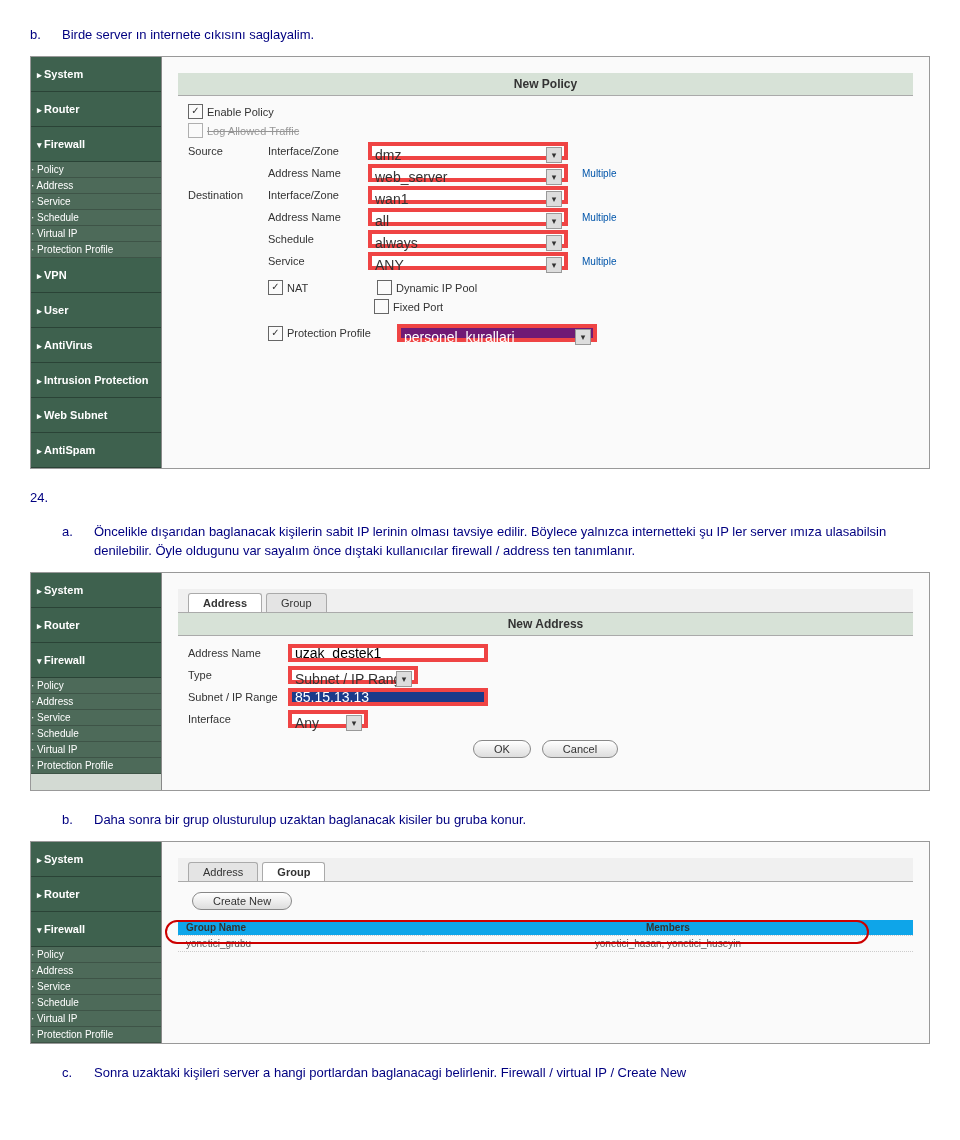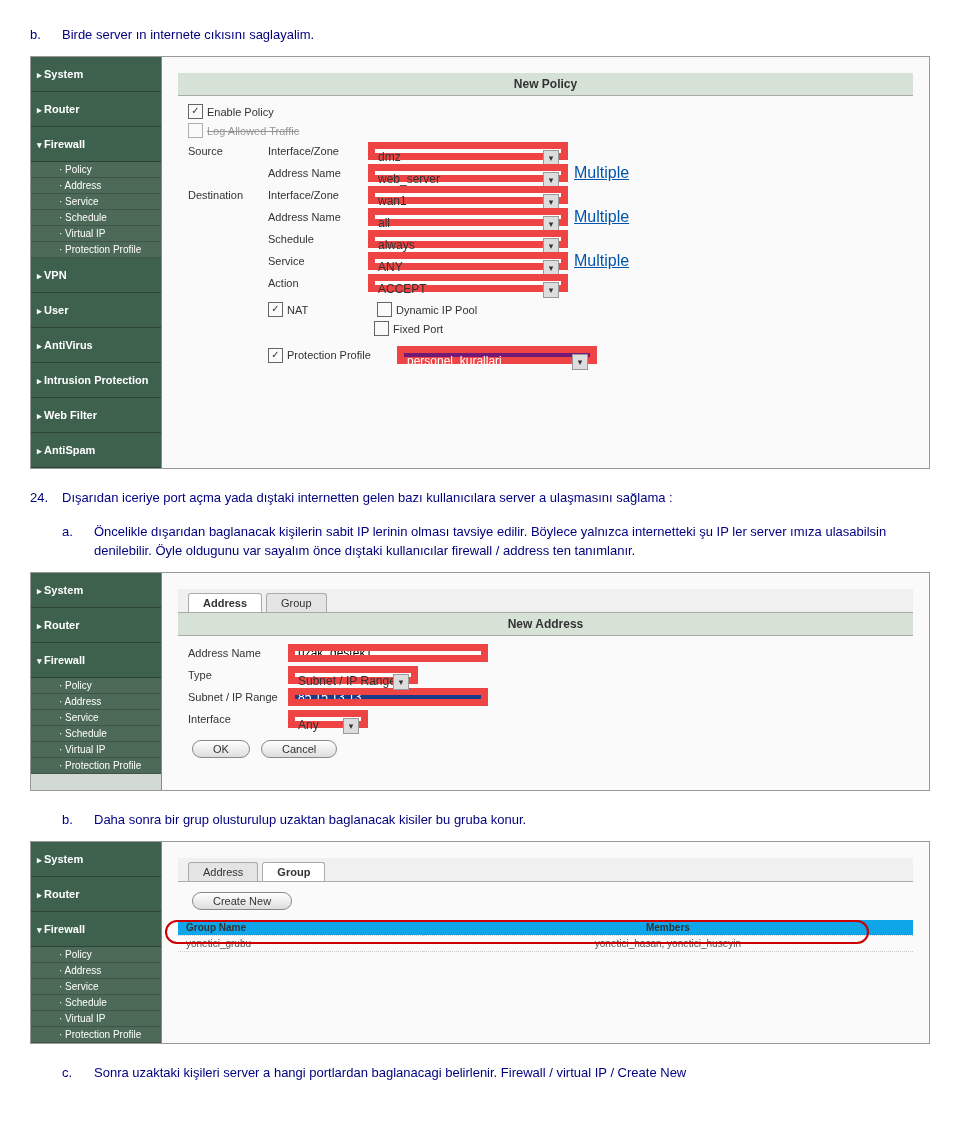--- a/index.html
+++ b/index.html
@@ -8,37 +8,37 @@
   .li-mark{color:#000080;min-width:18px}
   .indent{margin-left:32px}
   
   .shot{border:1px solid #999;margin:6px 0 14px;background:#fff;font-size:11px;font-family:Arial,Helvetica,sans-serif;color:#333}
   .shot-row{display:flex}
   
   .nav{width:130px;background:#d3dad3;border-right:1px solid #888}
   .nav-head{background:#3e614e;color:#fff;font-weight:bold;padding:11px 6px;border-bottom:1px solid #2a4336;font-size:11px}
   .nav-head.exp::before{content:"▾ ";font-size:9px}
   .nav-head.col::before{content:"▸ ";font-size:9px}
-  .nav-sub{background:#4d6a59;color:#fff;padding:2px 6px 2px 28px;border-bottom:1px solid #3e5447;font-size:10px}
+  .nav-sub{background:#4d6a59;color:#fff;padding:2px 6px 2px 0;border-bottom:1px solid #3e5447;font-size:10px}
   .nav-sub::before{content:"· "}
   
   .panel{flex:1;background:#fafafa;padding:16px}
   .panel-title{background:#d7e2d7;border-bottom:1px solid #aaa;text-align:center;font-weight:bold;padding:4px;font-size:12px}
   .form{padding:6px 10px}
   .frow{display:flex;align-items:center;padding:2px 0;}
   .flab{width:80px;font-size:11px;color:#333}
   .flab2{width:100px;font-size:11px;color:#333}
-  .sel,.inp{border:7px solid #ef4444;background:#fff;font-size:12px;padding:1px 3px;height:18px;box-sizing:border-box;font-family:Arial}
+  .sel,.inp{border:4px solid #ef4444;background:#fff;font-size:14px;padding:1px 3px;height:18px;box-sizing:border-box;font-family:Arial}
   .sel{width:200px;position:relative;background:#fff}
   .sel::after{content:"▾";position:absolute;right:2px;top:1px;font-size:9px;color:#333;background:#ddd;border:1px solid #999;width:14px;text-align:center;height:14px;line-height:14px}
   .sel.hl{background:#701a75;color:#fff}
   .inp{width:200px}
   .ck{width:13px;height:13px;border:1px solid #666;display:inline-block;margin-right:4px;text-align:center;line-height:11px;font-size:10px;vertical-align:middle}
   .ck.on::after{content:"✓"}
-  .mlink{color:#0055aa;text-decoration:underline;font-size:16px;margin-left:6px}
+  .mlink{color:#0055aa;font-size:10px;margin-left:14px}
   .btn{display:inline-block;border:1px solid #888;border-radius:10px;padding:2px 20px;background:linear-gradient(#fff,#ddd);font-size:11px;margin:4px}
   .tabs{display:flex;gap:0;padding:4px 10px 0;border-bottom:1px solid #aaa;background:#f0f0f0;font-size:11px}
   .tab{border:1px solid #aaa;border-bottom:none;padding:3px 14px;background:#e4e4e4;border-radius:3px 3px 0 0;margin-right:4px}
   .tab.act{background:#fff;font-weight:bold}
   .tbl{width:100%;border-collapse:collapse;font-size:10px;color:#555}
   .tbl td{border-bottom:1px dotted #ccc;padding:2px 8px;text-align:center}
   .tbl td:first-child{text-align:left}
   .tbl .hdr td{background:#0ea5e9;font-weight:bold;color:#333}
   .circ{position:absolute;border:2px solid #c00;border-radius:50%/50%}
 </style>
@@ -59,21 +59,21 @@
     <div class="nav-sub">Policy</div>
     <div class="nav-sub">Address</div>
     <div class="nav-sub">Service</div>
     <div class="nav-sub">Schedule</div>
     <div class="nav-sub">Virtual IP</div>
     <div class="nav-sub">Protection Profile</div>
     <div class="nav-head col">VPN</div>
     <div class="nav-head col">User</div>
     <div class="nav-head col">AntiVirus</div>
     <div class="nav-head col">Intrusion Protection</div>
-    <div class="nav-head col">Web Filter</div>
+    <div class="nav-head col">Web Subnet</div>
     <div class="nav-head col">AntiSpam</div>
   </div>
   <div class="panel">
     <div class="panel-title">New Policy</div>
     <div class="form">
       <div class="frow">
             <span class="ck on"></span>
             <span>Enable Policy</span>
           </div>
       <div class="frow" style="opacity:.5">
@@ -108,25 +108,20 @@
       <div class="frow">
             <div class="flab"></div>
             <div class="flab2">Schedule</div>
             <div class="sel">always</div>
           </div>
       <div class="frow">
             <div class="flab"></div>
             <div class="flab2">Service</div>
             <div class="sel">ANY</div>
             <span class="mlink">Multiple</span>
-          </div>
-      <div class="frow">
-            <div class="flab"></div>
-            <div class="flab2">Action</div>
-            <div class="sel">ACCEPT</div>
           </div>
 
       <div style="height:6px"></div>
       <div class="frow">
         <div class="flab"></div>
         <span class="ck on"></span>
             <span style="width:90px">NAT</span>
         <span class="ck"></span>
             <span>Dynamic IP Pool</span>
       </div>
@@ -144,21 +139,20 @@
             <span style="width:110px">Protection Profile</span>
             <div class="sel hl">personel_kurallari</div>
           </div>
     </div>
   </div>
  </div>
 </div>
 
 <div class="li-b">
   <div class="li-mark txt">24.</div>
-  <div class="txt">Dışarıdan iceriye port açma yada dıştaki internetten gelen bazı kullanıcılara server a ulaşmasını sağlama :</div>
 </div>
 
 <div class="li-b indent">
   <div class="li-mark txt">a.</div>
   <div class="txt">Öncelikle dışarıdan baglanacak kişilerin sabit IP lerinin olması tavsiye edilir. Böylece yalnızca internetteki şu IP ler server ımıza ulasabilsin denilebilir. Öyle oldugunu var sayalım önce dıştaki kullanıcılar firewall / address ten tanımlanır.</div>
 </div>
 
 <div class="shot indent">
  <div class="shot-row">
   <div class="nav">
@@ -188,21 +182,21 @@
             <div class="sel" style="width:130px">Subnet / IP Range</div>
           </div>
       <div class="frow">
             <div class="flab2">Subnet / IP Range</div>
             <input class="inp" style="background: rgb(26, 58, 138); color: rgb(255, 255, 255);" value="85.15.13.13">
           </div>
       <div class="frow">
             <div class="flab2">Interface</div>
             <div class="sel" style="width:80px">Any</div>
           </div>
-      <div style="padding:6px 0">
+      <div style="text-align:center;padding:6px 0">
         <span class="btn">OK</span>
         <span class="btn">Cancel</span>
       </div>
     </div>
   </div>
  </div>
 </div>
 
 <div class="li-b indent">
   <div class="li-mark txt">b.</div>

